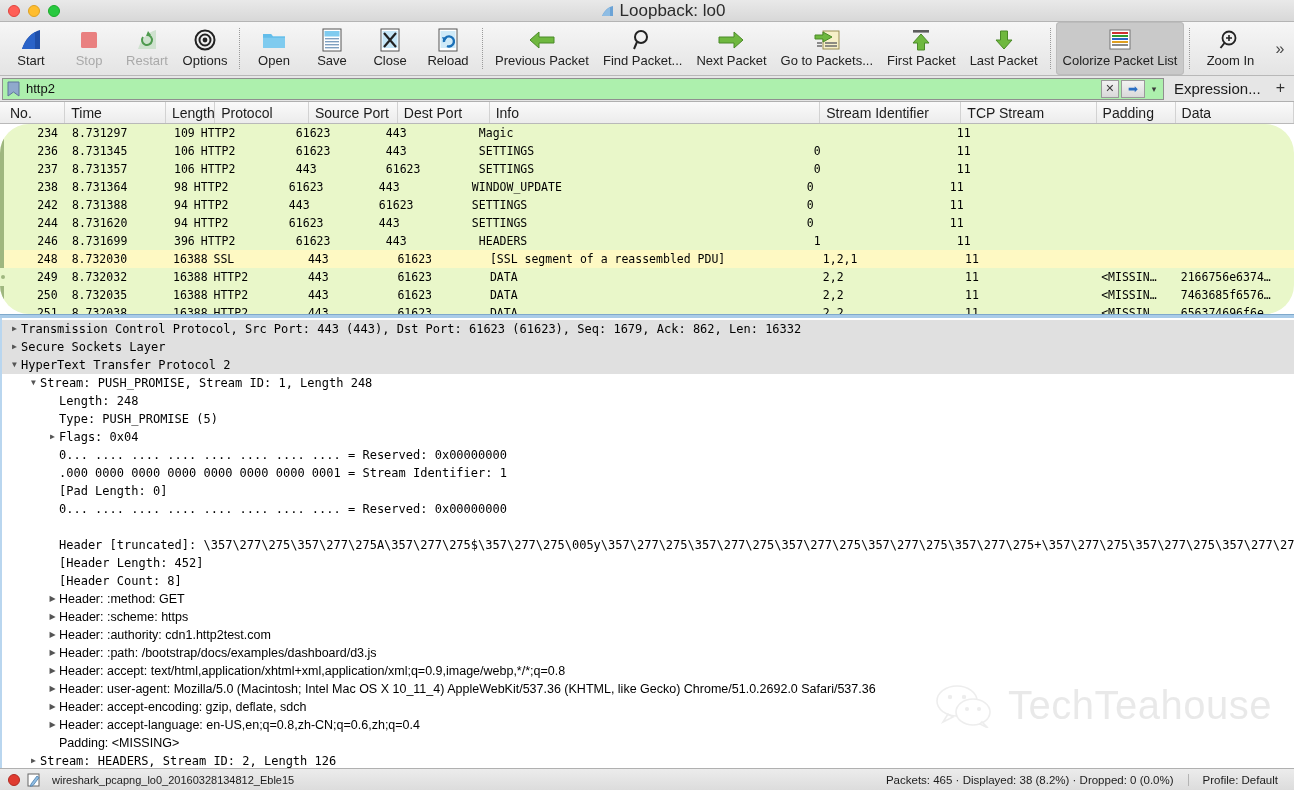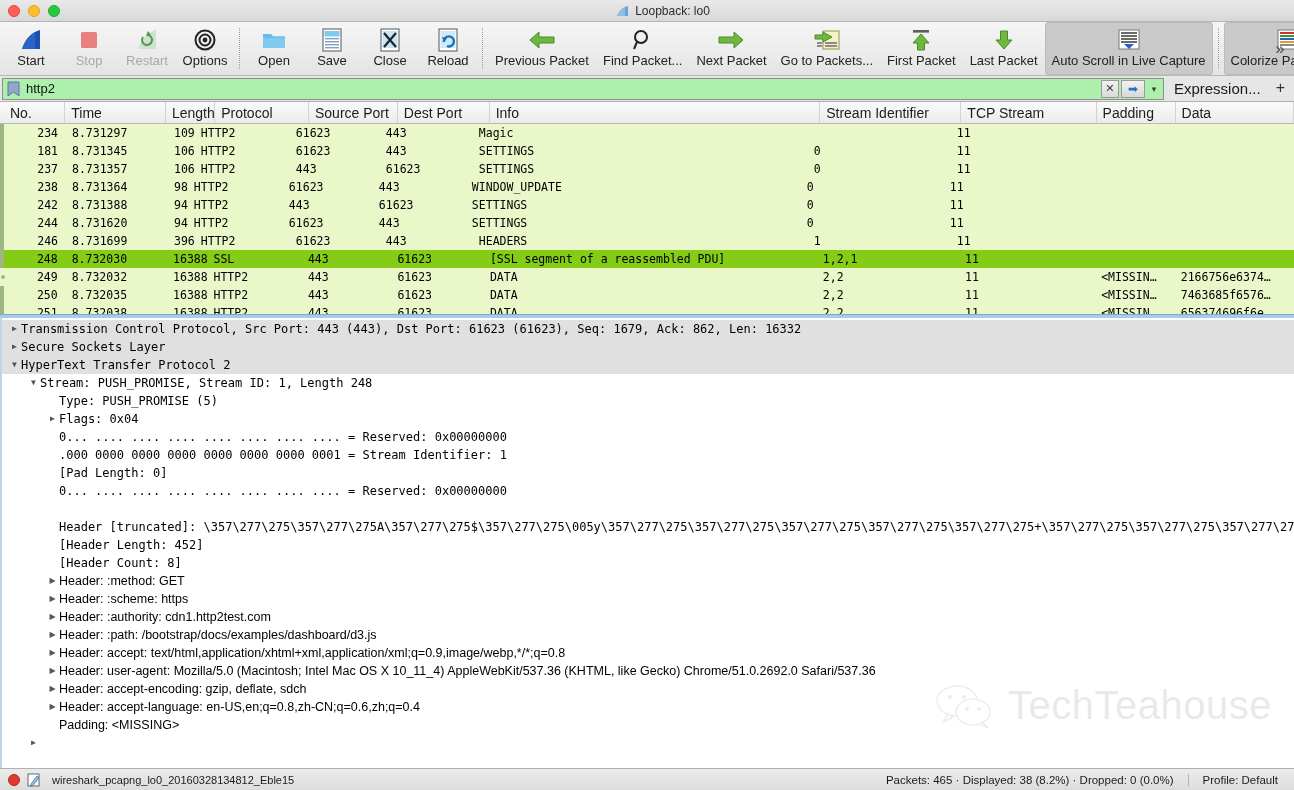--- a/index.html
+++ b/index.html
@@ -20,21 +20,21 @@
     position: relative;
   }
   .traffic { display: flex; gap: 8px; padding-left: 8px; }
   .light { width: 12px; height: 12px; border-radius: 50%; display: block; }
   .l-close { background: #ff5f57; border: 1px solid #e0443e; }
   .l-min   { background: #ffbd2e; border: 1px solid #dea123; }
   .l-max   { background: #28c940; border: 1px solid #1aab29; }
   .title-center {
     position: absolute; left: 0; right: 0; top: 0; bottom: 0;
     display: flex; align-items: center; justify-content: center; gap: 5px;
-    font-size: 12px; color: #2b2b2b; pointer-events: none; margin-left: 32px;
+    font-size: 17px; color: #2b2b2b; pointer-events: none; margin-left: 32px;
   }
   .shark-fin { width: 14px; height: 12px; display: block; }
 
   
   .toolbar {
     height: 54px; flex: 0 0 54px;
     background: linear-gradient(#f6f6f6, #e4e4e4);
     border-bottom: 1px solid #b8b8b8;
     display: flex; align-items: stretch; padding: 0 2px;
     position: relative;
@@ -102,27 +102,27 @@
   .packet-list { flex: 0 0 212px; display: flex; flex-direction: column; overflow: hidden; background:#fff; }
   .pl-header {
     display: flex; height: 22px; flex: 0 0 22px;
     background: linear-gradient(#fafafa, #ececec);
     border-bottom: 1px solid #b9b9b9;
     font-size: 14px; color: #1c1c1c;
   }
   .pl-header .cell {
     padding: 3px 0 0 6px; border-right: 1px solid #d2d2d2; overflow: hidden; white-space: nowrap;
   }
-  .pl-rows { flex: 1 1 auto; overflow: hidden; }
+  .pl-rows { flex: 1 1 auto; overflow: hidden; border-radius: 29px; }
   .pl-row {
     display: flex; height: 18px; align-items: center;
     font-family: "DejaVu Sans Mono", monospace; font-size: 11.5px; color: #000;
     background: #e9f7c9;
   }
-  .pl-row.selected { background: #84cc16; }
+  .pl-row.selected { background: #fef9c3; }
   .pl-row .cell { padding-left: 6px; overflow: hidden; white-space: nowrap; }
   .pl-row .cell.num { text-align: right; padding-right: 8px; padding-left: 0; }
   .marker { width: 4px; height: 18px; flex: 0 0 4px; background: transparent; }
   .pl-row .marker.bar { background: #9fb77f; }
   .pl-row .marker.dot { background: transparent; position: relative; }
   .pl-row .marker.dot::after {
     content: ""; position: absolute; left: 1px; top: 7px; width: 4px; height: 4px;
     border-radius: 50%; background: #9fb77f;
   }
 
@@ -350,32 +350,20 @@
         <span class="tb-lbl">First Packet</span>
       </div>
       <div class="tb-btn wide">
         <span class="tb-ico">
           <svg width="24" height="24" viewBox="0 0 24 24">
               <path d="M12 21 L20 12 H15.5 V3 H8.5 V12 H4 Z" fill="#6fb83f" stroke="#4b8a28"></path>
             </svg>
         </span>
         <span class="tb-lbl">Last Packet</span>
       </div>
-      <div class="tb-btn wide toggled">
-        <span class="tb-ico">
-          <svg width="26" height="24" viewBox="0 0 26 24">
-              <rect x="3" y="2" width="20" height="19" fill="#fff" stroke="#777"></rect>
-              <g stroke="#3a3a3a" stroke-width="1.4">
-                <path d="M5 5h16M5 8h16M5 11h16M5 14h16"></path>
-              </g>
-              <path d="M8 16 h10 l-5 5 z" fill="#2a63c8"></path>
-            </svg>
-        </span>
-        <span class="tb-lbl">Auto Scroll in Live Capture</span>
-      </div>
       <div class="tb-sep"></div>
       <div class="tb-btn wide toggled">
         <span class="tb-ico">
           <svg width="26" height="24" viewBox="0 0 26 24">
               <rect x="3" y="2" width="20" height="19" fill="#fff" stroke="#777"></rect>
               <g stroke-width="2">
                 <path d="M5 5h16" stroke="#d03030"></path>
                 <path d="M5 8h16" stroke="#2f9a2f"></path>
                 <path d="M5 11h16" stroke="#2a63c8"></path>
                 <path d="M5 14h16" stroke="#e0a020"></path>
@@ -442,21 +430,21 @@
           <div class="cell c-sport">61623</div>
           <div class="cell c-dport">443</div>
           <div class="cell c-info">Magic</div>
           <div class="cell c-stream"></div>
           <div class="cell c-tcp">11</div>
           <div class="cell c-pad"></div>
           <div class="cell c-data"></div>
         </div>
         <div class="pl-row">
           <div class="marker bar"></div>
-          <div class="cell c-no num">181</div>
+          <div class="cell c-no num">236</div>
           <div class="cell c-time">8.731345</div>
           <div class="cell c-length">106</div>
           <div class="cell c-proto">HTTP2</div>
           <div class="cell c-sport">61623</div>
           <div class="cell c-dport">443</div>
           <div class="cell c-info">SETTINGS</div>
           <div class="cell c-stream">0</div>
           <div class="cell c-tcp">11</div>
           <div class="cell c-pad"></div>
           <div class="cell c-data"></div>
@@ -606,20 +594,24 @@
         <div class="d-row hl" style="padding-left: 6px;">
           <span class="tri">▼</span>
           <span class="d-text">HyperText Transfer Protocol 2</span>
         </div>
         <div class="d-row" style="padding-left: 25px;">
           <span class="tri">▼</span>
           <span class="d-text">Stream: PUSH_PROMISE, Stream ID: 1, Length 248</span>
         </div>
         <div class="d-row" style="padding-left: 44px;">
           <span class="tri none">&nbsp;</span>
+          <span class="d-text">Length: 248</span>
+        </div>
+        <div class="d-row" style="padding-left: 44px;">
+          <span class="tri none">&nbsp;</span>
           <span class="d-text">Type: PUSH_PROMISE (5)</span>
         </div>
         <div class="d-row" style="padding-left: 44px;">
           <span class="tri">▶</span>
           <span class="d-text">Flags: 0x04</span>
         </div>
         <div class="d-row" style="padding-left: 44px;">
           <span class="tri none">&nbsp;</span>
           <span class="d-text">0... .... .... .... .... .... .... .... = Reserved: 0x00000000</span>
         </div>
@@ -681,20 +673,21 @@
         <div class="d-row prop" style="padding-left: 44px;">
           <span class="tri">▶</span>
           <span class="d-text">Header: accept-language: en-US,en;q=0.8,zh-CN;q=0.6,zh;q=0.4</span>
         </div>
         <div class="d-row prop" style="padding-left: 44px;">
           <span class="tri none">&nbsp;</span>
           <span class="d-text">Padding: &lt;MISSING&gt;</span>
         </div>
         <div class="d-row" style="padding-left: 25px;">
           <span class="tri">▶</span>
+          <span class="d-text">Stream: HEADERS, Stream ID: 2, Length 126</span>
         </div>
       </div>
 
     <div class="watermark">
       <svg width="62" height="44" viewBox="0 0 62 44">
         <ellipse cx="23" cy="17" rx="20" ry="15" fill="none" stroke="#c5c5c5" stroke-width="1.6"></ellipse>
         <path d="M14 30 L9 38 L19 33 Z" fill="none" stroke="#c5c5c5" stroke-width="1.6"></path>
         <circle cx="16" cy="13" r="2.2" fill="#c5c5c5"></circle>
         <circle cx="30" cy="13" r="2.2" fill="#c5c5c5"></circle>
         <ellipse cx="39" cy="28" rx="17" ry="13" fill="#ffffff" stroke="#c5c5c5" stroke-width="1.6"></ellipse>

